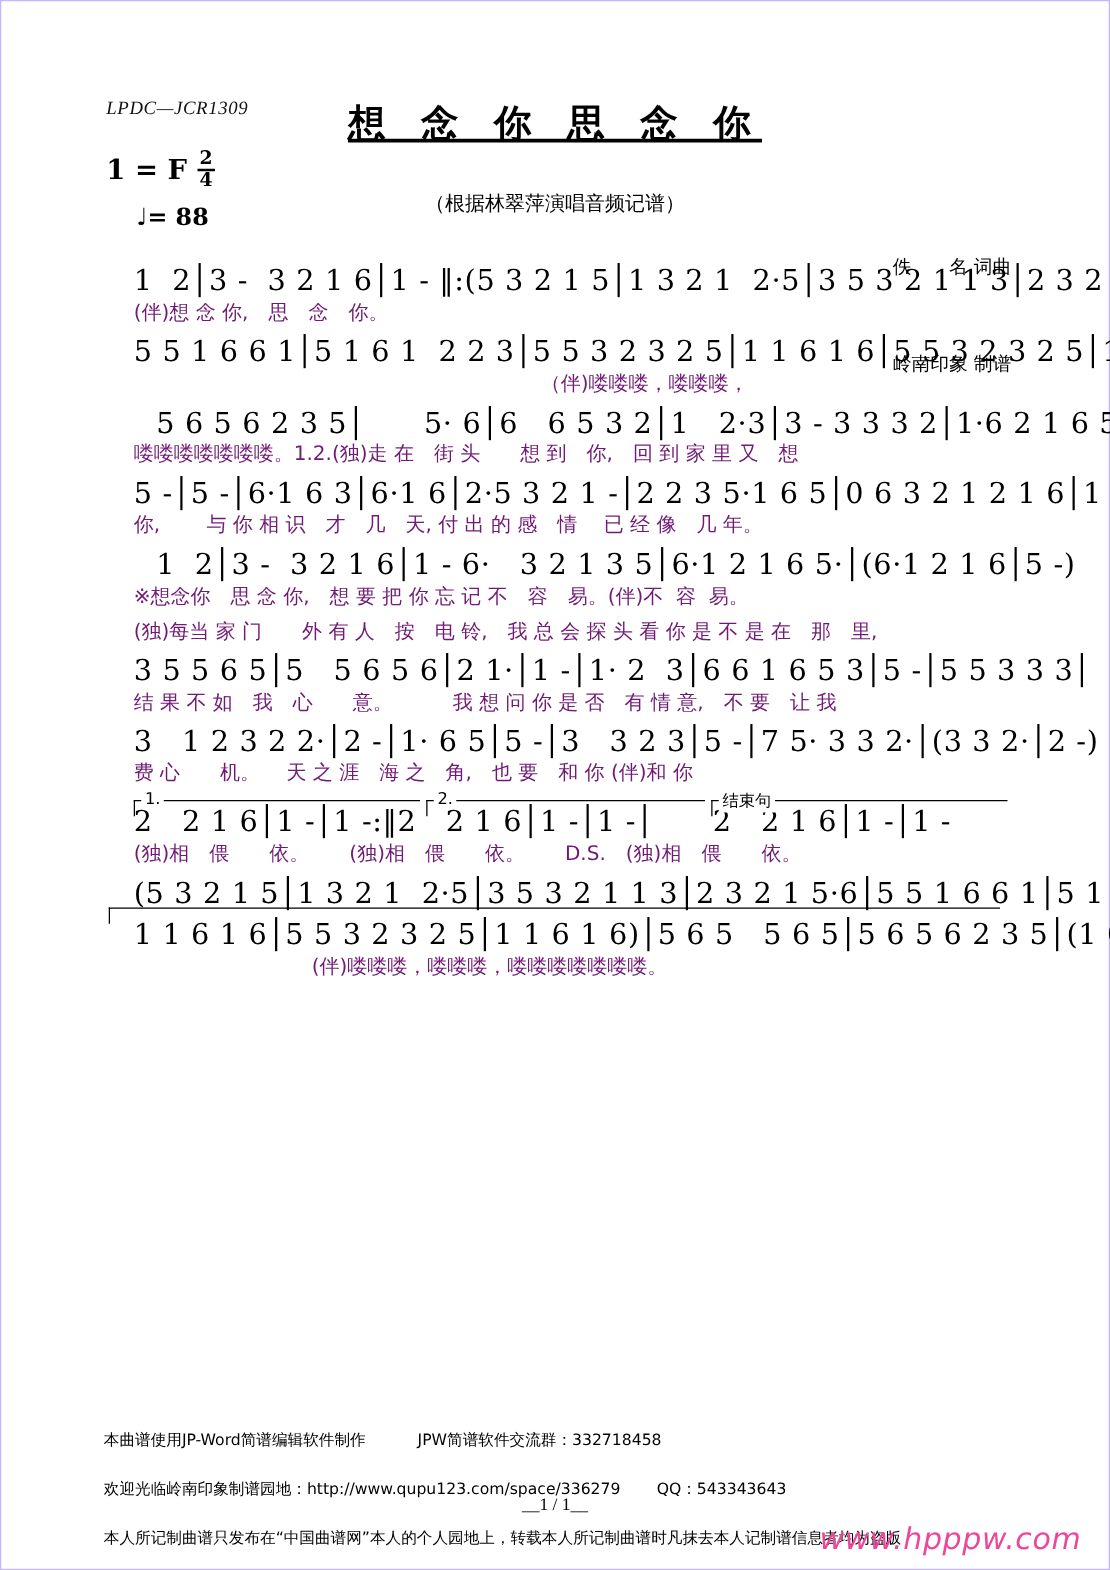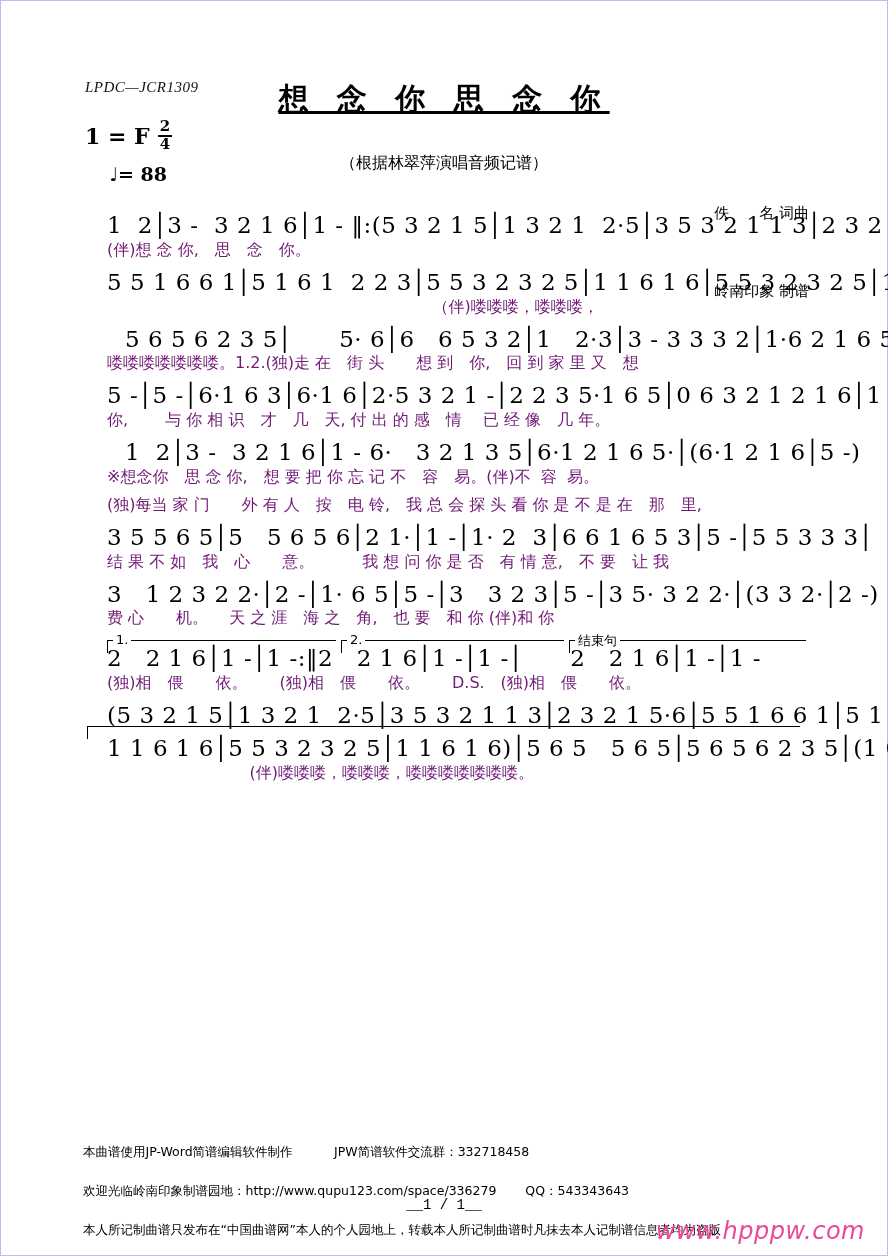--- a/index.html
+++ b/index.html
@@ -96,21 +96,21 @@
 
   .footer{
     position:absolute;left:82px;top:1122px;width:720px;
     font-family:"DejaVu Sans",sans-serif;
     font-size:12.5px;line-height:1.55;color:#000;
     white-space:pre-line;
   }
   .pagenum{
     position:absolute;left:0;right:0;top:1196px;
     text-align:center;
-    font-family:Liberation Mono, monospace;
+    font-family:Liberation Serif, serif;
     font-size:14px;color:#000;
   }
   .watermark{
     position:absolute;right:22px;top:1216px;
     font-family:"DejaVu Sans",sans-serif;
     font-weight:normal;font-style:italic;
     font-size:24px;color:#ec4899;
     letter-spacing:.5px;
   }
   .ending-bracket{
@@ -176,21 +176,21 @@
     <div class="line">
       <div class="lyrics">(独)每当 家 门　　外 有 人　按　电 铃,　我 总 会 探 头 看 你 是 不 是 在　那　里,</div>
     </div>
 
     <div class="line">
       <div class="notes">3 5 5 6 5│5　5 6 5 6│2 1·│1 -│1· 2  3│6 6 1 6 5 3│5 -│5 5 3 3 3│</div>
       <div class="lyrics">结 果 不 如　我　心　　意。　　　我 想 问 你 是 否　有 情 意,　不 要　让 我</div>
     </div>
 
     <div class="line">
-      <div class="notes">3　1 2 3 2 2·│2 -│1· 6 5│5 -│3　3 2 3│5 -│3 5· 3 2 2·│(3 3 2·│2 -)</div>
+      <div class="notes">3　1 2 3 2 2·│2 -│1· 6 5│5 -│3　3 2 3│5 -│7 5· 3 3 2·│(3 3 2·│2 -)</div>
       <div class="lyrics">费 心　　机。　 天 之 涯　海 之　角,　也 要　和 你 (伴)和 你</div>
     </div>
 
     <div class="line" style="margin-top:14px;">
       <div class="ending-bracket" style="left:28px;top:-4px;width:228px;"></div>
       <div class="ending-label" style="left:34px;top:-12px;">1.</div>
 
       <div class="ending-bracket" style="left:262px;top:-4px;width:222px;"></div>
       <div class="ending-label" style="left:268px;top:-12px;">2.</div>
 

